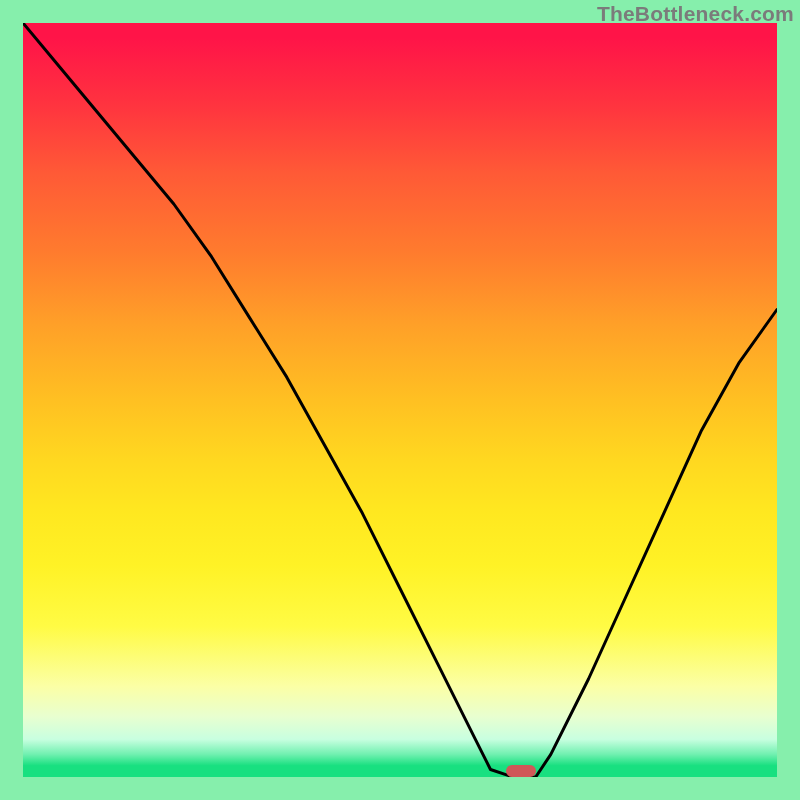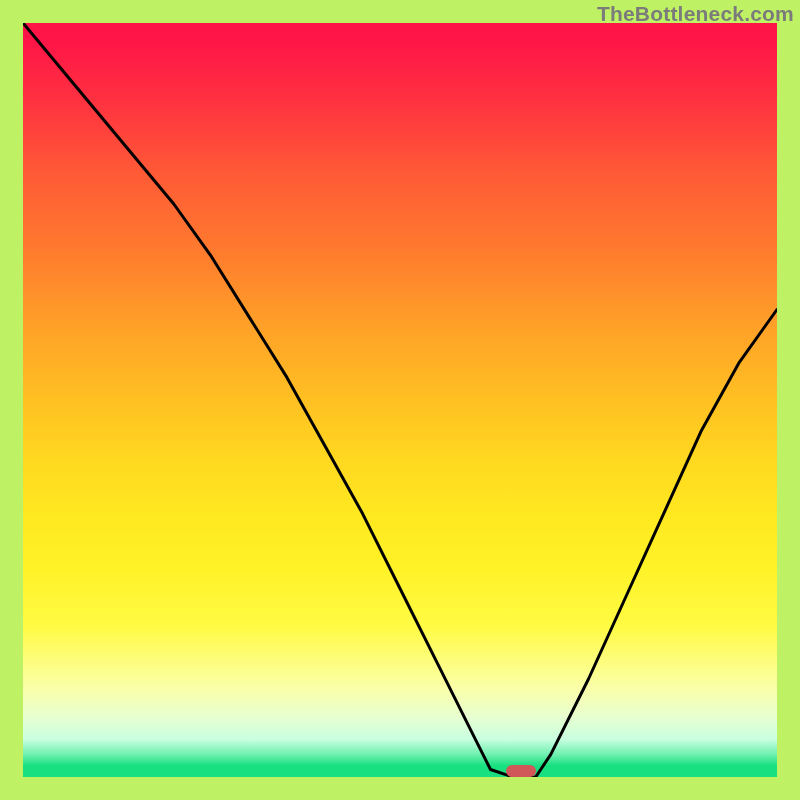--- a/index.html
+++ b/index.html
@@ -7,21 +7,21 @@
     padding: 0;
     width: 800px;
     height: 800px;
     background: #000;
     overflow: hidden;
   }
   .frame {
     position: relative;
     width: 800px;
     height: 800px;
-    background: #bef264;
+    background: #86efac;
   }
   .plot-area {
     position: absolute;
     left: 23px;
     top: 23px;
     width: 754px;
     height: 754px;
     background: linear-gradient(
       to bottom,
       #ff1448 0%,

